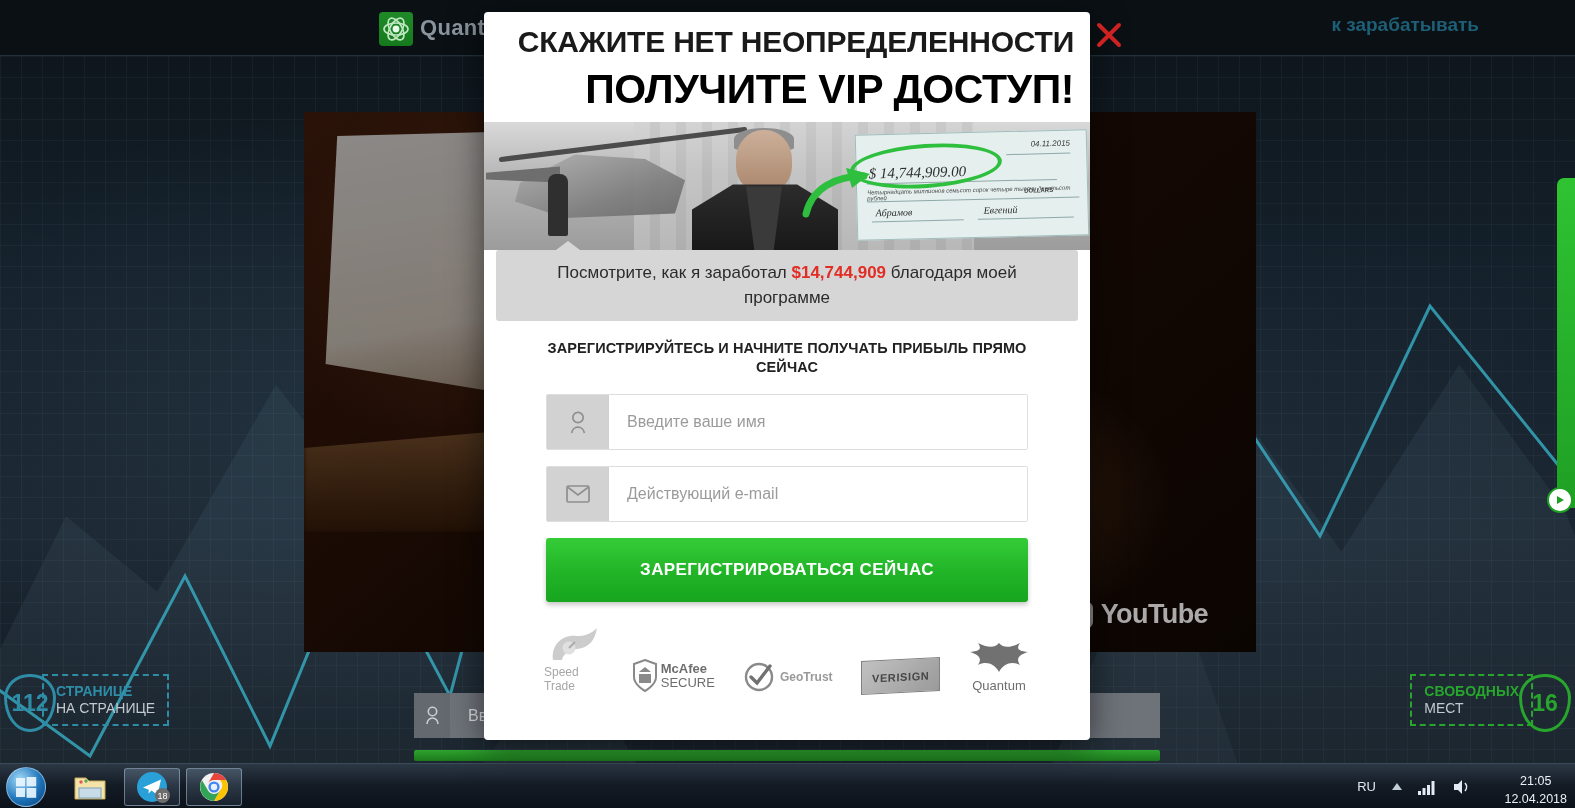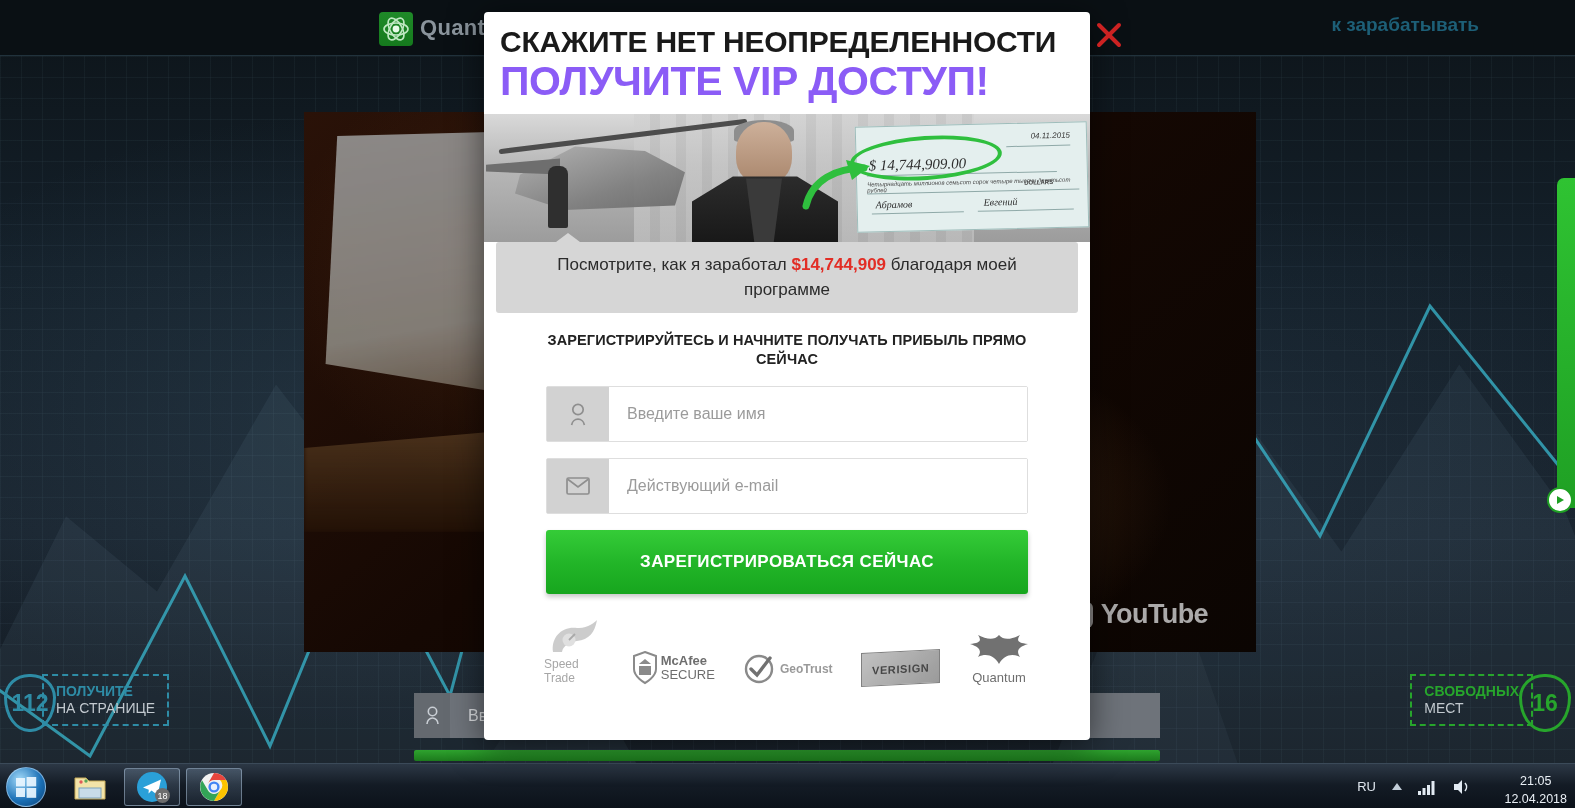--- a/index.html
+++ b/index.html
@@ -104,23 +104,23 @@
   #side-tab { position:absolute; right:0px; top:178px; width:18px; height:330px;
     background:linear-gradient(180deg,#2fc332,#1fa024); border-radius:7px 0 0 7px; z-index:6; }
   #side-tab-btn { position:absolute; right:2px; top:487px; width:26px; height:26px;
     background:#ffffff; border-radius:50%; border:2px solid #1fa024; z-index:7;
     display:flex; align-items:center; justify-content:center; }
 
   
   #modal { position:absolute; left:484px; top:12px; width:606px; height:728px;
     background:#ffffff; border-radius:4px; z-index:50; box-shadow:0 6px 34px rgba(0,0,0,.55);
     overflow:hidden; }
-  #m-head { padding:14px 16px 8px; text-align:left; }
+  #m-head { padding:14px 16px 8px; text-align:right; }
   #m-h1 { font-size:30px; font-weight:bold; color:#1a1a1a; letter-spacing:-.2px; line-height:1.06; }
-  #m-h2 { font-size:41px; font-weight:bold; color:#8b5cf6; letter-spacing:-.4px; line-height:1.04; margin-top:2px; }
+  #m-h2 { font-size:41px; font-weight:bold; color:#000000; letter-spacing:-.4px; line-height:1.04; margin-top:10px; }
 
   
   #m-hero { position:relative; margin:4px 0 0; height:128px; width:606px;
     background:linear-gradient(180deg,#d9d9d9 0%,#b8b8b8 40%,#9c9c9c 100%); overflow:hidden; }
   #heli { position:absolute; left:6px; top:6px; width:250px; height:118px;
     background:linear-gradient(160deg,#c9c9c9,#7e7e7e 55%,#525252 100%);
     clip-path:polygon(12% 46%, 34% 22%, 62% 26%, 78% 44%, 74% 72%, 30% 76%, 10% 62%); opacity:.92; }
   #heli-rot { position:absolute; left:14px; top:20px; width:250px; height:5px;
     background:#4c4c4c; transform:rotate(-7deg); border-radius:3px; }
   #heli-tail { position:absolute; left:2px; top:44px; width:74px; height:16px; background:#6e6e6e;
@@ -250,21 +250,21 @@
       </div>
       <div id="bg-form-txt">Введите ваше имя</div>
     </div>
     <div id="bg-cta"></div>
 
     <div class="counter" id="counter-left">
       <div class="pin">
         <span>112</span>
       </div>
       <div class="cnt-box">
-        <div class="cnt-b">ПОЛУЧИТЕ</div>
+        <div class="cnt-b">СТРАНИЦЕ</div>
         <div class="cnt-n">НА СТРАНИЦЕ</div>
       </div>
     </div>
 
     <div class="counter" id="counter-right">
       <div class="cnt-box">
         <div class="cnt-b">СВОБОДНЫХ</div>
         <div class="cnt-n">МЕСТ</div>
       </div>
       <div class="pin">

